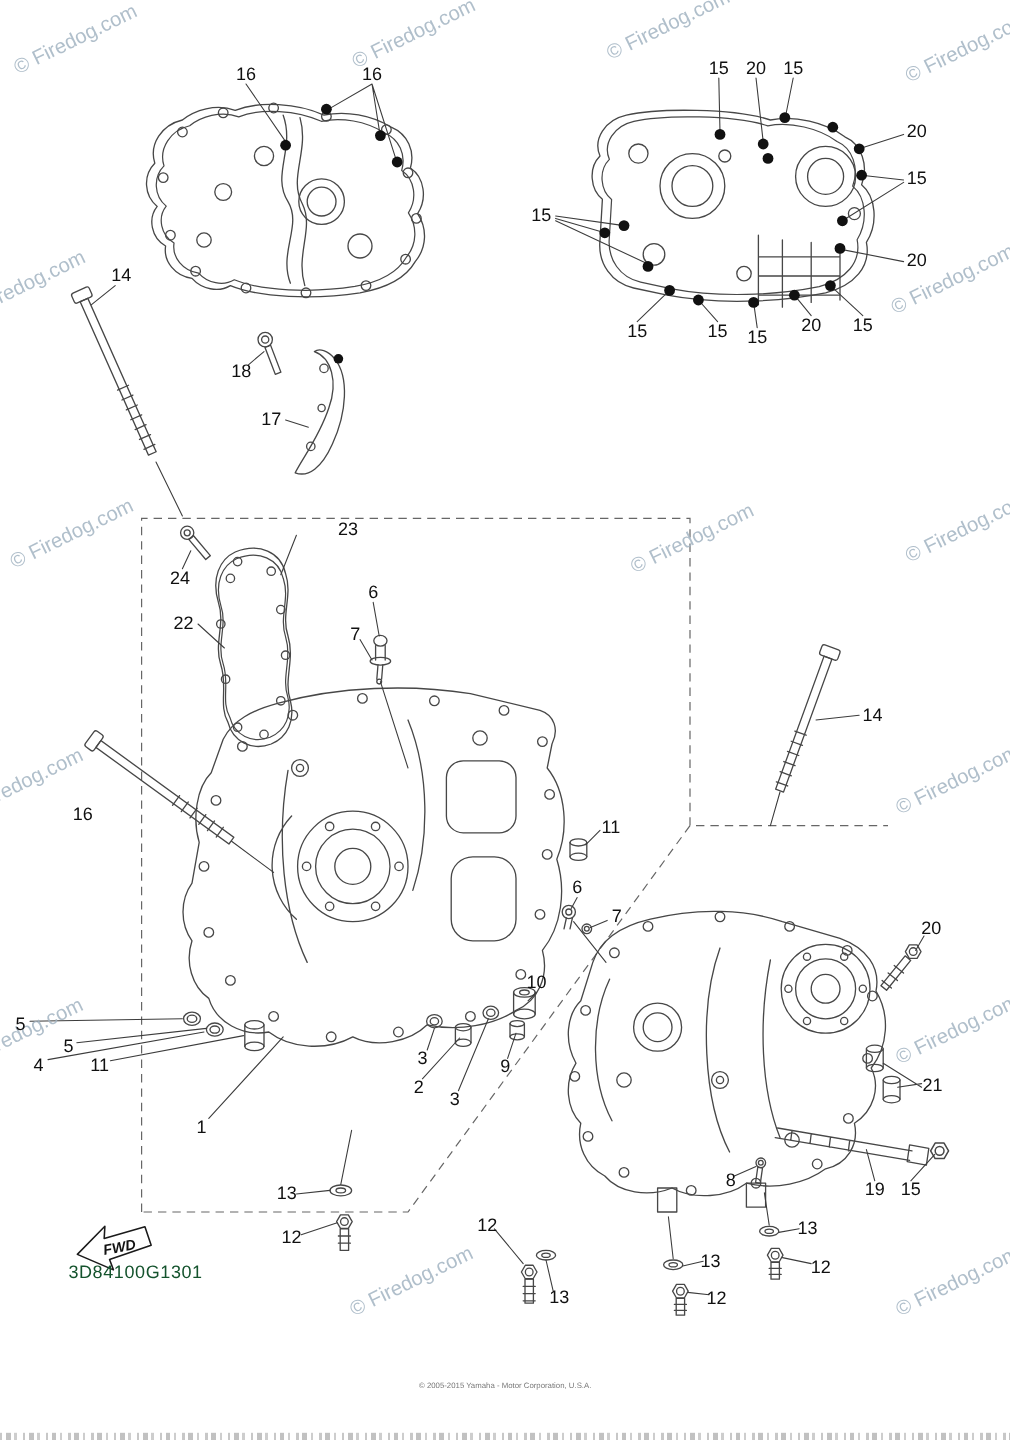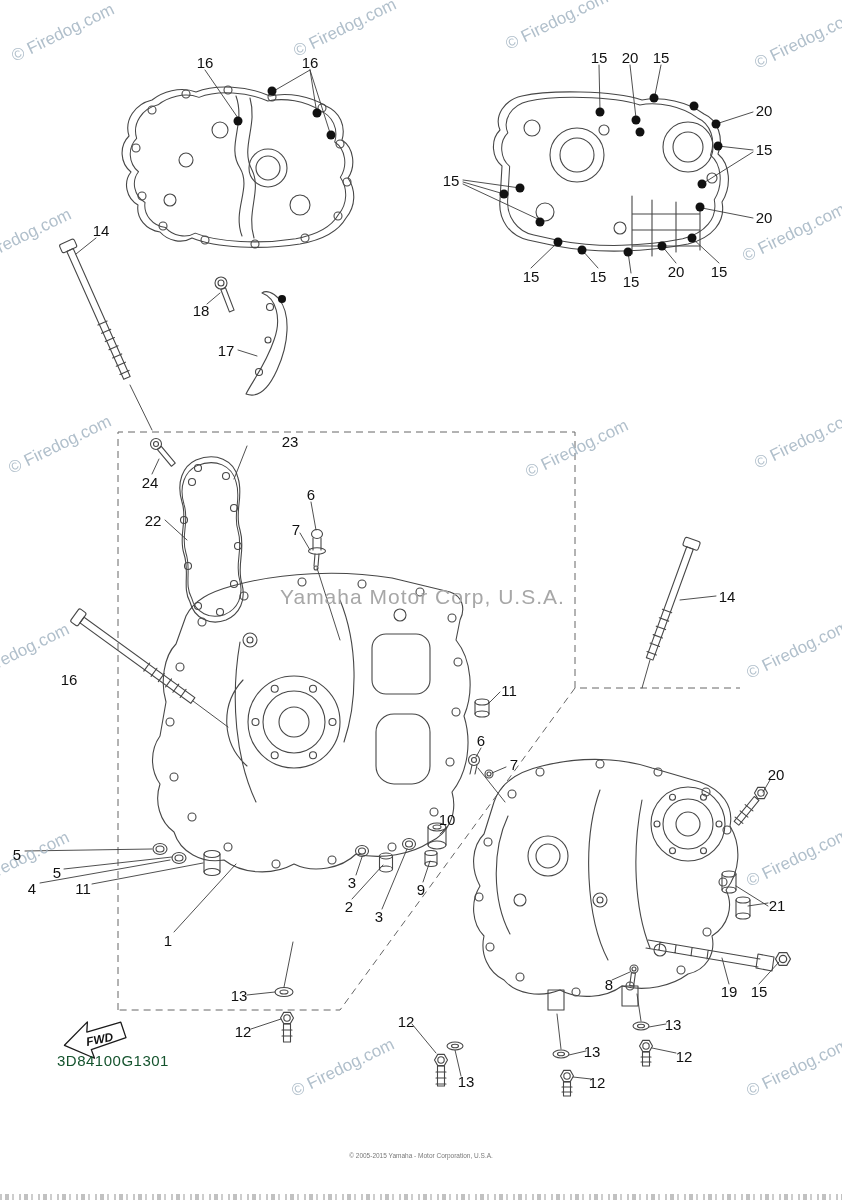--- a/index.html
+++ b/index.html
@@ -379,21 +379,20 @@
       <span class="watermark" style="left: 577px; top: 449px; transform: translate(-50%, -50%) rotate(-26deg);">© Firedog.com</span>
       <span class="watermark" style="left: 806px; top: 440px; transform: translate(-50%, -50%) rotate(-26deg);">© Firedog.com</span>
       <span class="watermark" style="left: 18px; top: 653px; transform: translate(-50%, -50%) rotate(-26deg);">© Firedog.com</span>
       <span class="watermark" style="left: 798px; top: 650px; transform: translate(-50%, -50%) rotate(-26deg);">© Firedog.com</span>
       <span class="watermark" style="left: 18px; top: 861px; transform: translate(-50%, -50%) rotate(-26deg);">© Firedog.com</span>
       <span class="watermark" style="left: 798px; top: 858px; transform: translate(-50%, -50%) rotate(-26deg);">© Firedog.com</span>
       <span class="watermark" style="left: 343px; top: 1068px; transform: translate(-50%, -50%) rotate(-26deg);">© Firedog.com</span>
       <span class="watermark" style="left: 798px; top: 1068px; transform: translate(-50%, -50%) rotate(-26deg);">© Firedog.com</span>
     </div>
 
-  <div class="center-watermark">Yamaha Motor Corp, U.S.A.</div>
 
   <div class="callout-layer">
       <span class="callout" style="left: 205px; top: 62px;">16</span>
       <span class="callout" style="left: 310px; top: 62px;">16</span>
       <span class="callout" style="left: 599px; top: 57px;">15</span>
       <span class="callout" style="left: 630px; top: 57px;">20</span>
       <span class="callout" style="left: 661px; top: 57px;">15</span>
       <span class="callout" style="left: 764px; top: 110px;">20</span>
       <span class="callout" style="left: 764px; top: 149px;">15</span>
       <span class="callout" style="left: 451px; top: 180px;">15</span>

